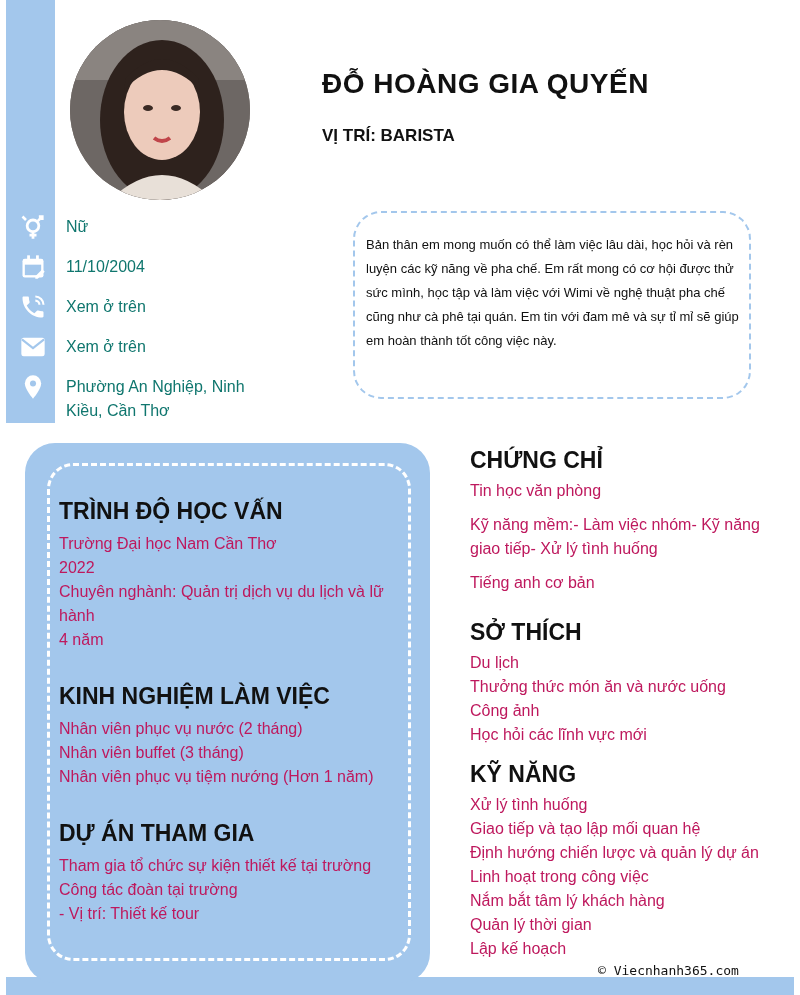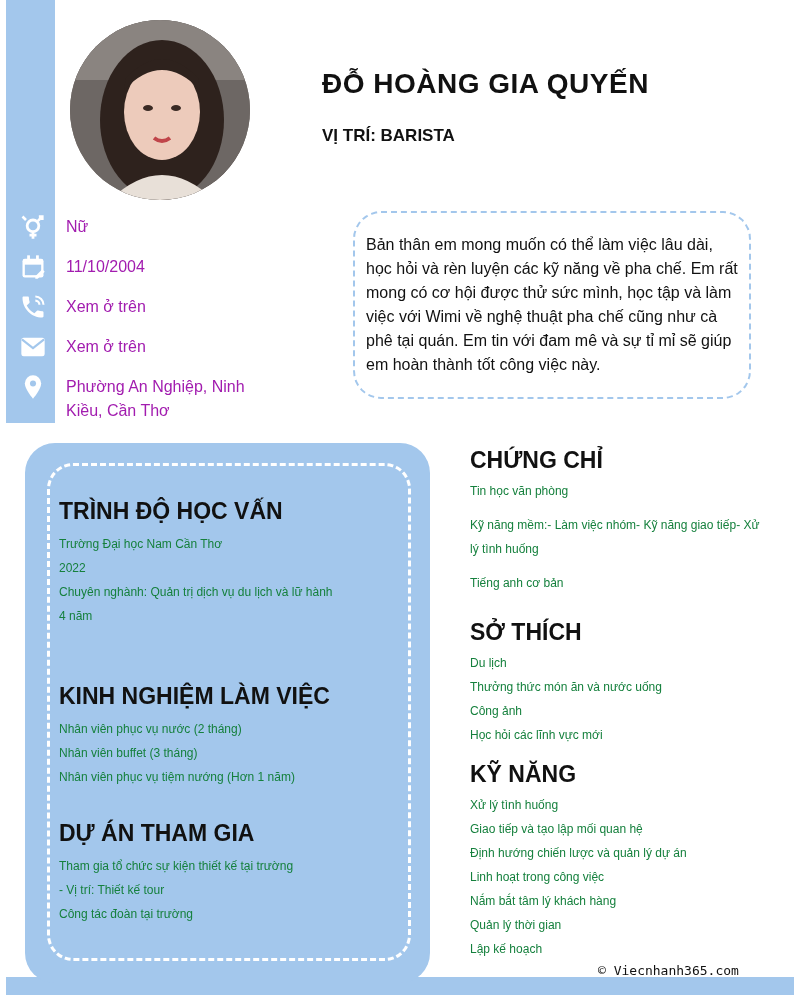--- a/index.html
+++ b/index.html
@@ -11,30 +11,30 @@
 
   .avatar { position: absolute; left: 70px; top: 20px; width: 180px; height: 180px; border-radius: 50%;
     overflow: hidden; background: radial-gradient(circle at 55% 55%, #e8c8b8 0 28%, #3a2a24 29% 55%, #6f6660 56% 100%); }
   .avatar svg { width: 100%; height: 100%; display: block; }
 
   .name { position: absolute; left: 322px; top: 68px; font-size: 28px; font-weight: 700; letter-spacing: 0.5px; color: #111; white-space: nowrap; }
   .position { position: absolute; left: 322px; top: 126px; font-size: 17px; font-weight: 700; color: #111; white-space: nowrap; }
 
   .contact-icon { position: absolute; left: 18px; width: 30px; height: 30px; display: flex; align-items: center; justify-content: center; }
   .contact-icon svg { width: 28px; height: 28px; fill: #ffffff; stroke: none; }
-  .contact-text { position: absolute; left: 66px; font-size: 16px; line-height: 24px; color: #a21caf; width: 200px; }
+  .contact-text { position: absolute; left: 66px; font-size: 16px; line-height: 24px; color: #0f766e; width: 200px; }
 
   .objective { position: absolute; left: 353px; top: 211px; width: 398px; height: 188px;
-    border: 2px dashed #a3c7ec; border-radius: 28px; padding: 20px 10px 0 11px; font-size: 16px; line-height: 24px; color: #111; }
+    border: 2px dashed #a3c7ec; border-radius: 28px; padding: 20px 10px 0 11px; font-size: 13px; line-height: 24px; color: #111; }
 
   .left-panel { position: absolute; left: 25px; top: 443px; width: 405px; height: 540px; background: #a3c7ec; border-radius: 30px; }
   .left-inner { position: absolute; left: 47px; top: 463px; width: 364px; height: 498px; border: 3px dashed #ffffff; border-radius: 26px; }
 
   .sec-title { position: absolute; font-size: 23px; font-weight: 700; color: #111; white-space: nowrap; }
-  .sec-body { position: absolute; font-size: 12px; line-height: 24px; color: #15803d; }
+  .sec-body { position: absolute; font-size: 16px; line-height: 24px; color: #be185d; }
   .sec-body div { white-space: normal; }
 
   .footer { position: absolute; left: 598px; top: 963px; font-family: "DejaVu Sans Mono", "Liberation Mono", monospace; font-size: 13px; color: #111; white-space: nowrap; }
 </style>
 </head>
 <body>
 
 <div class="side-strip"></div>
 <div class="bottom-bar"></div>
 
@@ -116,22 +116,22 @@
 <div class="sec-title" style="left:59px; top:683px">KINH NGHIỆM LÀM VIỆC</div>
 <div class="sec-body" style="left:59px; top:717px; width:345px">
   <div>Nhân viên phục vụ nước (2 tháng)</div>
   <div>Nhân viên buffet (3 tháng)</div>
   <div>Nhân viên phục vụ tiệm nướng (Hơn 1 năm)</div>
 </div>
 
 <div class="sec-title" style="left:59px; top:820px">DỰ ÁN THAM GIA</div>
 <div class="sec-body" style="left:59px; top:854px; width:345px">
   <div>Tham gia tổ chức sự kiện thiết kế tại trường</div>
+  <div>Công tác đoàn tại trường</div>
   <div>- Vị trí: Thiết kế tour</div>
-  <div>Công tác đoàn tại trường</div>
 </div>
 
 <div class="sec-title" style="left:470px; top:447px">CHỨNG CHỈ</div>
 <div class="sec-body" style="left:470px; top:479px; width:290px">
   <div style="margin-bottom:10px">Tin học văn phòng</div>
   <div style="margin-bottom:10px">Kỹ năng mềm:- Làm việc nhóm- Kỹ năng giao tiếp- Xử lý tình huống</div>
   <div>Tiếng anh cơ bản</div>
 </div>
 
 <div class="sec-title" style="left:470px; top:619px">SỞ THÍCH</div>

